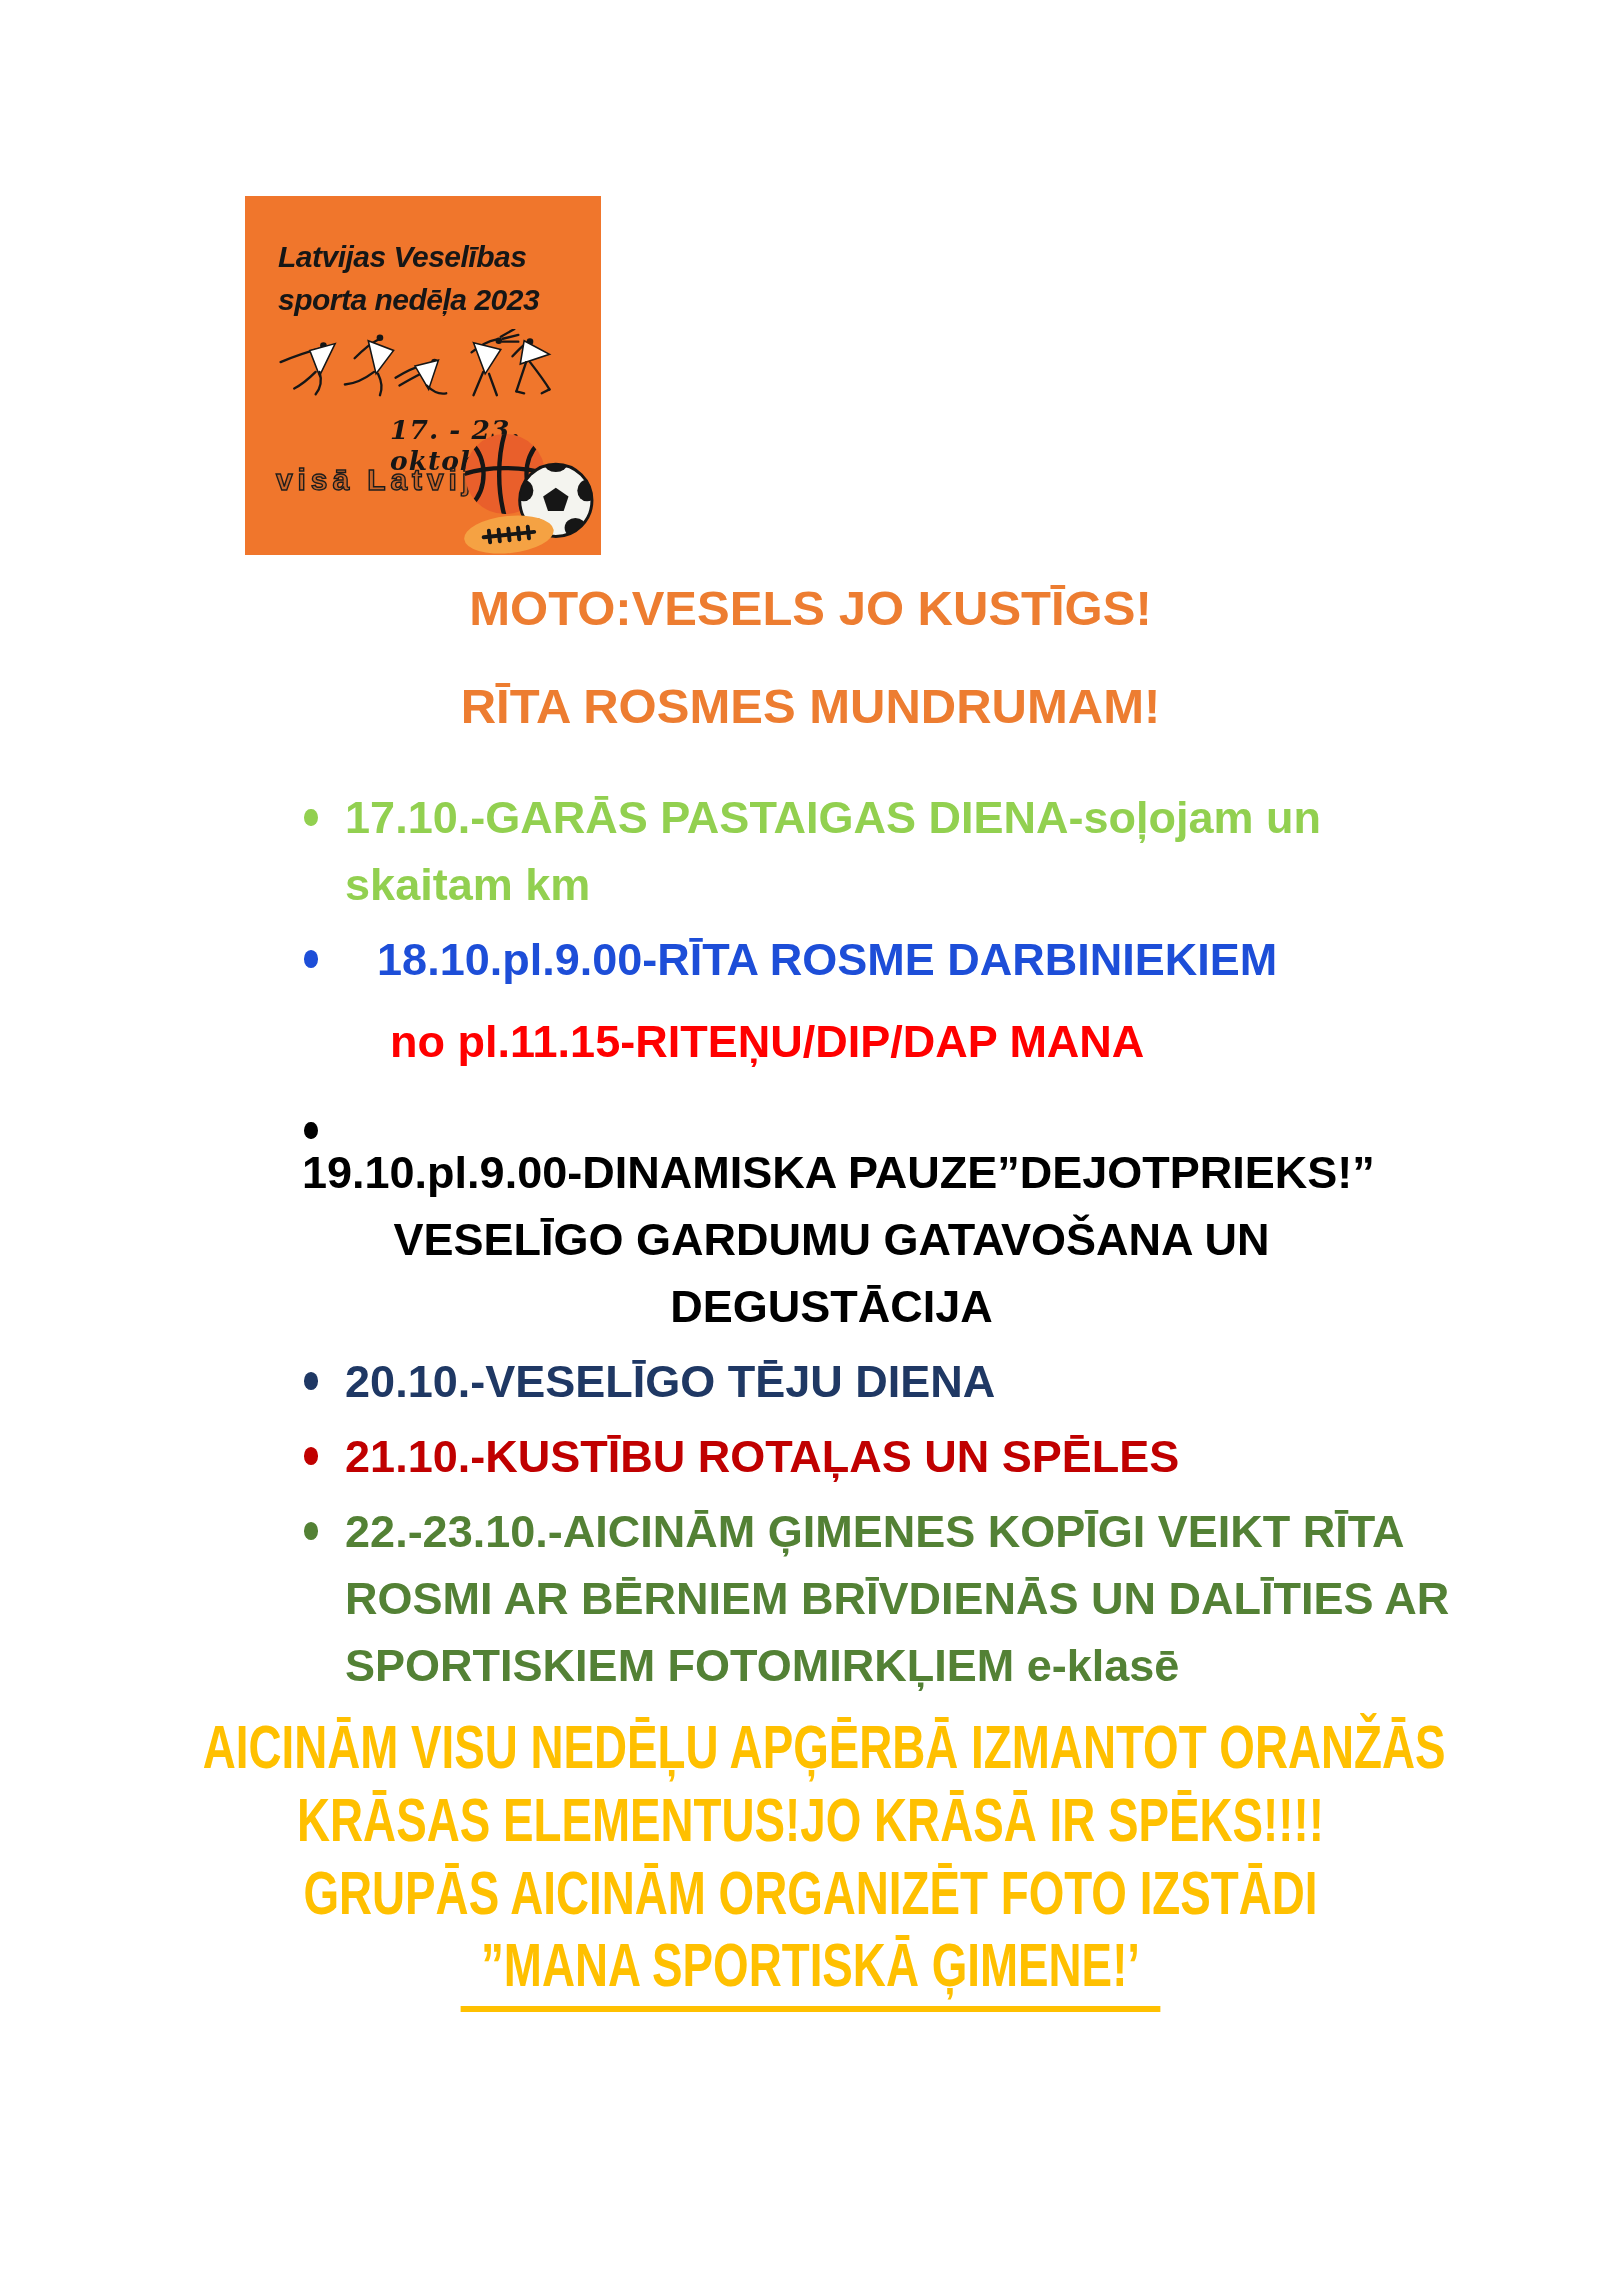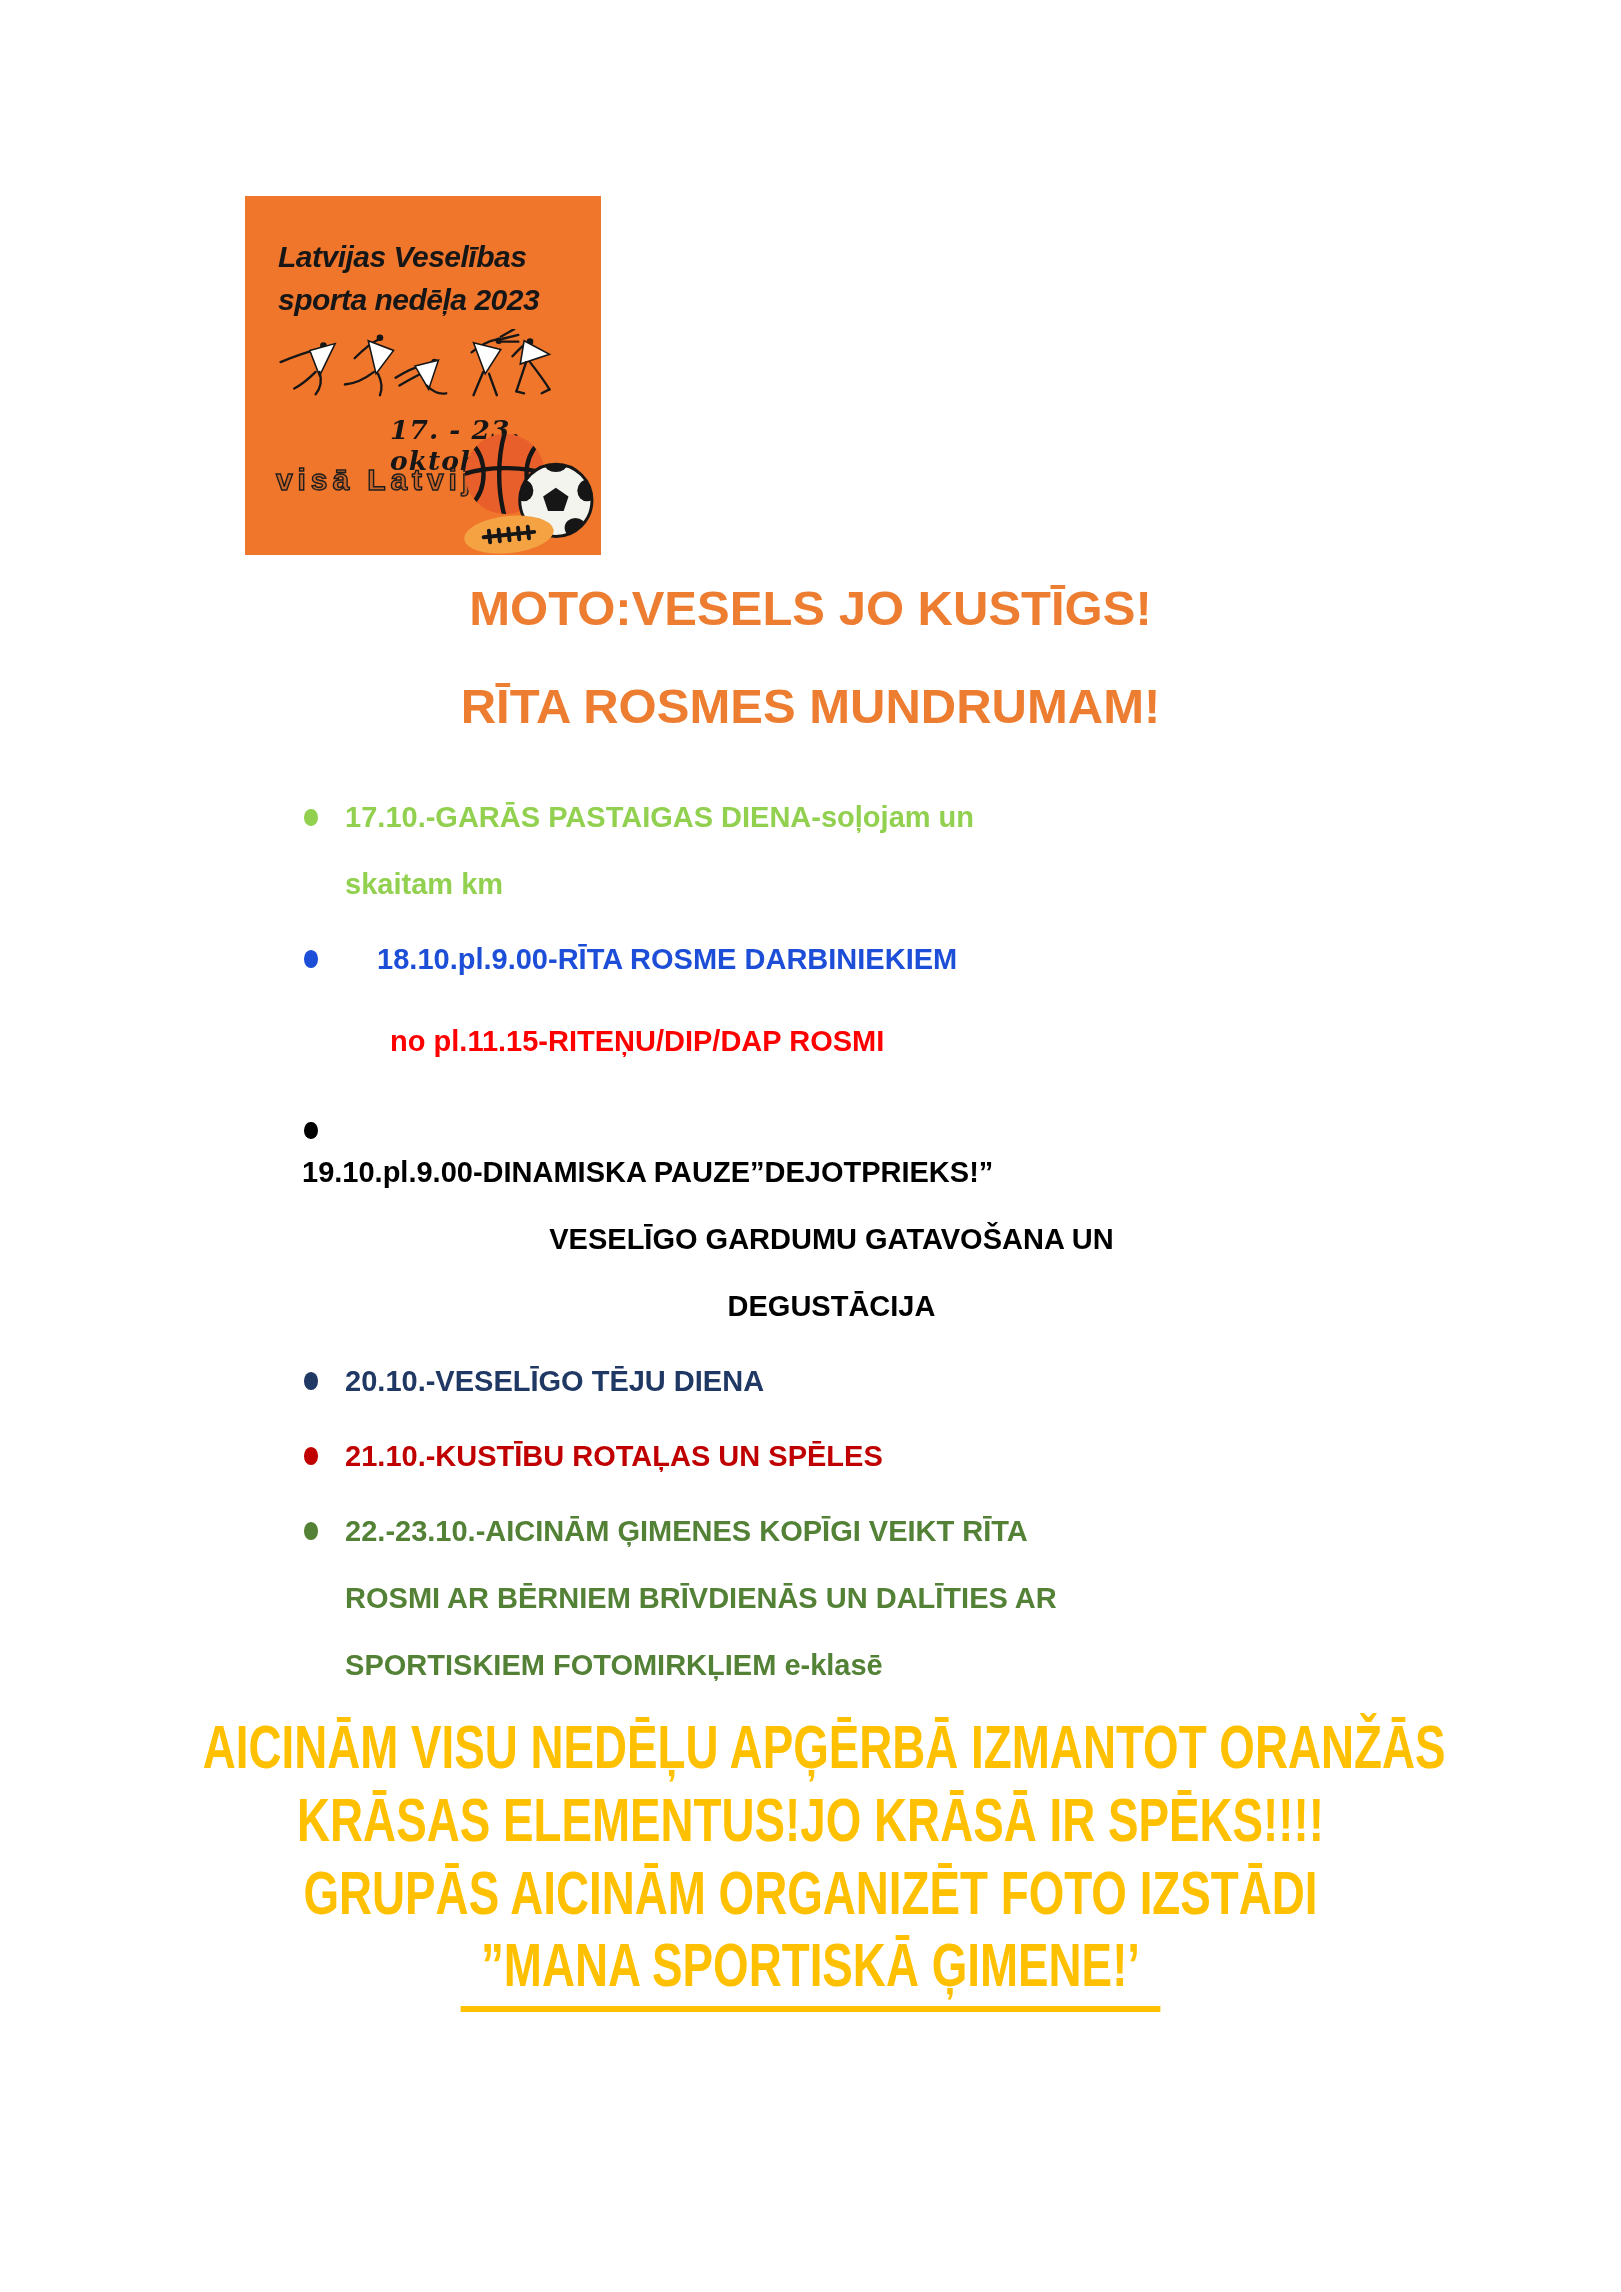--- a/index.html
+++ b/index.html
@@ -35,21 +35,21 @@
   
   .headings {
     position:absolute; left:0; top:573px; width:100%;
     text-align:center; font-weight:bold; font-size:49px; line-height:55px;
   }
   .h1 { margin-bottom:43px;margin-top:8px; }
 
   
   .schedule {
     position:absolute; left:302px; top:784px; width:1059px;
-    font-size:29px; font-weight:bold; line-height:67px;
+    font-size:45px; font-weight:bold; line-height:67px;
   }
   .item { display:flex; margin-bottom:7.8px; }
   .item.indent { margin-top:15.7px; margin-bottom:21.6px; }
   .item.indent .lines { padding-left:45px; }
   .bullet {
     flex:none; width:13.7px; height:17.6px; border-radius:50%;
     margin:24.5px 27.4px 0 2px; background:currentColor;
   }
   .bullet.hidden { visibility:hidden; }
   .lines { flex:1; min-width:0; }
@@ -189,21 +189,21 @@
     <div class="item" style="color: #1d4ed8; gap: 32px;">
       <span class="bullet"></span>
       <div class="lines">
           <div class="line">18.10.pl.9.00-RĪTA ROSME DARBINIEKIEM</div>
         </div>
     </div>
 
     <div class="item indent" style="color: rgb(255, 0, 0);">
       <span class="bullet hidden"></span>
       <div class="lines">
-          <div class="line">no pl.11.15-RITEŅU/DIP/DAP ROSMI</div>
+          <div class="line">no pl.11.15-RITEŅU/DIP/DAP MANA</div>
         </div>
     </div>
 
     <div class="item" style="color: #000000; flex-direction: column;">
       <span class="bullet"></span>
       <div class="lines">
           <div class="line">19.10.pl.9.00-DINAMISKA PAUZE”DEJOTPRIEKS!”</div>
           <div class="line center">VESELĪGO GARDUMU GATAVOŠANA UN</div>
           <div class="line center">DEGUSTĀCIJA</div>
         </div>

